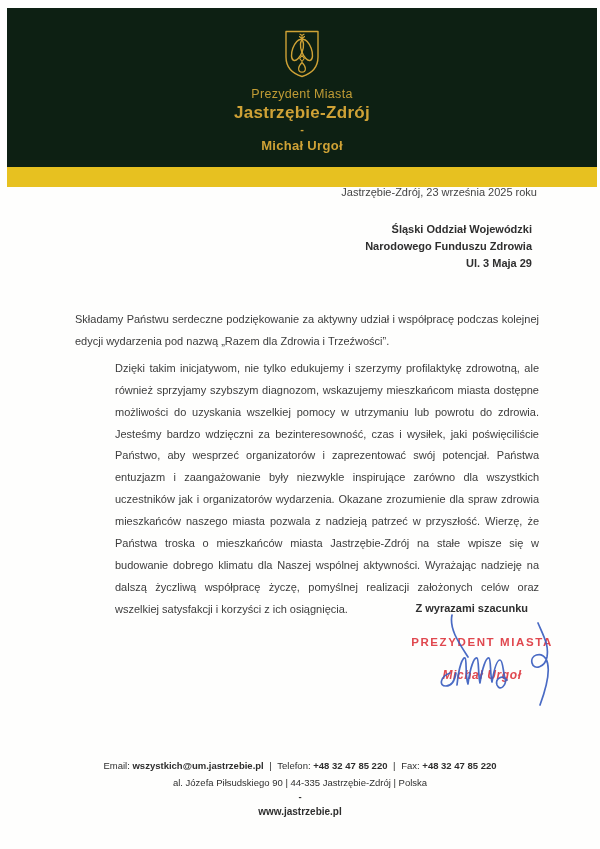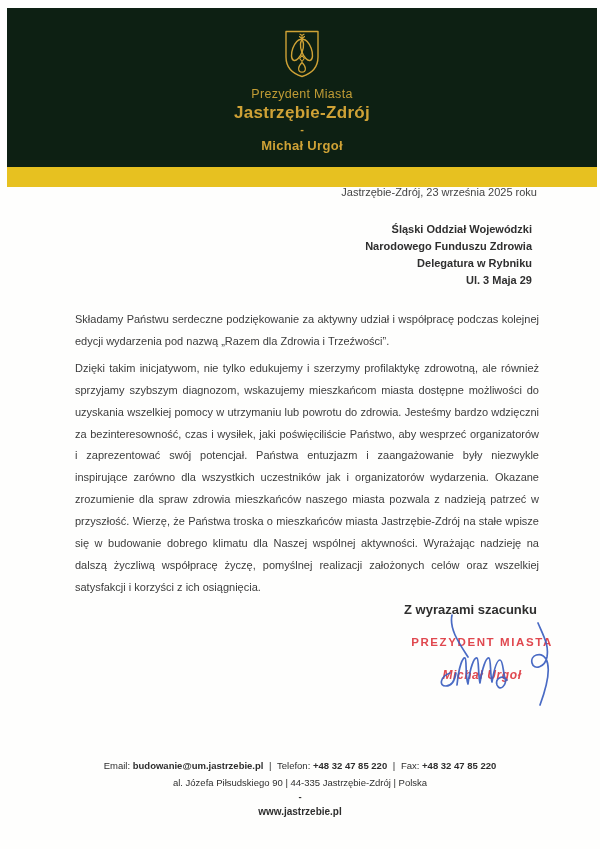--- a/index.html
+++ b/index.html
@@ -18,22 +18,22 @@
   .lh-dash{margin-top:2px;font-size:11px;font-weight:bold;color:#cfa236;line-height:8px;}
   .lh-mayor{margin-top:5px;font-size:13px;font-weight:bold;color:#cfa236;letter-spacing:.3px;}
   .gold-stripe{position:absolute;top:167px;left:7px;right:3px;height:20px;background:#e7c120;}
   
   .date-line{position:absolute;top:186px;right:63px;font-size:11px;color:#444;}
   .recipient{position:absolute;top:221px;right:68px;text-align:right;
     font-size:11px;font-weight:bold;color:#2f2f2f;line-height:17px;margin-left:16px;}
   .body-text{position:absolute;top:309px;left:75px;width:464px;
     font-size:11px;line-height:21.9px;color:#3c3c3c;text-align:justify;}
   .body-text p{margin:0;}
-  .body-text p + p{margin-top:5px;}
-  .salutation{position:absolute;top:602px;right:63px;font-size:13px;font-weight:600;color:#2f2f2f;margin-left:15px;}
+  .body-text p + p{margin-top:5px;margin-left:40px;}
+  .salutation{position:absolute;top:602px;right:72px;font-size:11px;font-weight:600;color:#2f2f2f;margin-left:15px;}
   
   .stamp{position:absolute;top:636px;left:398px;width:168px;text-align:center;}
   .stamp-title{font-size:11.5px;font-weight:bold;letter-spacing:1.6px;color:#e0484f;
     white-space:nowrap;}
   .stamp-name{margin-top:20px;font-size:12px;font-weight:bold;font-style:italic;color:#e0484f;
     letter-spacing:.6px;}
   .signature{position:absolute;top:595px;left:395px;width:205px;height:155px;pointer-events:none;}
   
   .footer{position:absolute;top:757px;left:0;width:100%;text-align:center;
     font-size:9.5px;color:#2e2e2e;line-height:17px;}
@@ -68,21 +68,20 @@
     <div class="lh-dash">-</div>
     <div class="lh-mayor">Michał Urgoł</div>
   </header>
   <div class="gold-stripe"></div>
 
   <div class="date-line">Jastrzębie-Zdrój, 23 września 2025 roku</div>
 
   <div class="recipient">
     <div>Śląski Oddział Wojewódzki</div>
     <div>Narodowego Funduszu Zdrowia</div>
-    <div>Delegatura w Rybniku</div>
     <div>Ul. 3 Maja 29</div>
   </div>
 
   <div class="body-text">
     <p>Składamy Państwu serdeczne podziękowanie za aktywny udział i współpracę podczas  kolejnej edycji wydarzenia pod nazwą „Razem dla Zdrowia i Trzeźwości”.</p>
     <p>Dzięki  takim inicjatywom, nie tylko edukujemy i szerzymy profilaktykę zdrowotną, ale również sprzyjamy szybszym diagnozom, wskazujemy mieszkańcom miasta dostępne możliwości do uzyskania wszelkiej pomocy w utrzymaniu lub powrotu do zdrowia. Jesteśmy bardzo wdzięczni za bezinteresowność, czas i wysiłek, jaki poświęciliście Państwo, aby wesprzeć organizatorów i zaprezentować swój potencjał. Państwa entuzjazm i zaangażowanie były niezwykle inspirujące zarówno dla wszystkich uczestników jak i organizatorów wydarzenia. Okazane zrozumienie dla spraw zdrowia mieszkańców naszego miasta pozwala z nadzieją patrzeć w przyszłość. Wierzę, że Państwa troska o mieszkańców miasta Jastrzębie-Zdrój na stałe wpisze się w budowanie dobrego klimatu dla Naszej wspólnej aktywności.  Wyrażając nadzieję na dalszą życzliwą współpracę życzę, pomyślnej realizacji założonych celów oraz wszelkiej satysfakcji i korzyści z ich osiągnięcia.</p>
   </div>
 
   <div class="salutation">Z wyrazami szacunku</div>
 
@@ -94,21 +93,21 @@
   <svg class="signature" viewBox="0 0 205 155" fill="none" stroke-width="1.7" stroke-linecap="round" stroke-linejoin="round" opacity="0.92">
     <path d="M57 20 C54 34 64 48 73 62" stroke="#3b5fc0"></path>
     <path d="M55 78 c-9 3 -12 13 -4 13 c6 0 9 -7 10 -13" stroke="#3b5fc0"></path>
     <path d="M62 90 c2 -20 6 -28 8 -27 c2 1 0 18 3 26 c2 -16 6 -27 9 -26 c2 1 1 17 3 25 c2 -14 6 -26 9 -25 c2 1 1 16 3 24 c2 -12 5 -22 8 -22 c3 0 3 12 5 18 c2 7 -5 14 -8 7 c-2 -6 5 -11 10 -5" stroke="#3b5fc0"></path>
     <path d="M143 28 c6 14 11 22 9 34 c-2 10 -13 14 -15 6 c-2 -8 9 -12 14 -4 c5 9 1 27 -6 46" stroke="#3b5fc0"></path>
   </svg>
 
   <footer class="footer">
     <div>
       <span>Email:</span>
-      <span class="b">budowanie@um.jastrzebie.pl</span>
+      <span class="b">wszystkich@um.jastrzebie.pl</span>
       <span class="sep">|</span>
       <span>Telefon:</span>
       <span class="b">+48 32 47 85 220</span>
       <span class="sep">|</span>
       <span>Fax:</span>
       <span class="b">+48 32 47 85 220</span>
     </div>
     <div>al. Józefa Piłsudskiego 90 | 44-335 Jastrzębie-Zdrój | Polska</div>
     <div class="footer-dash">-</div>
     <div class="footer-site">www.jastrzebie.pl</div>

